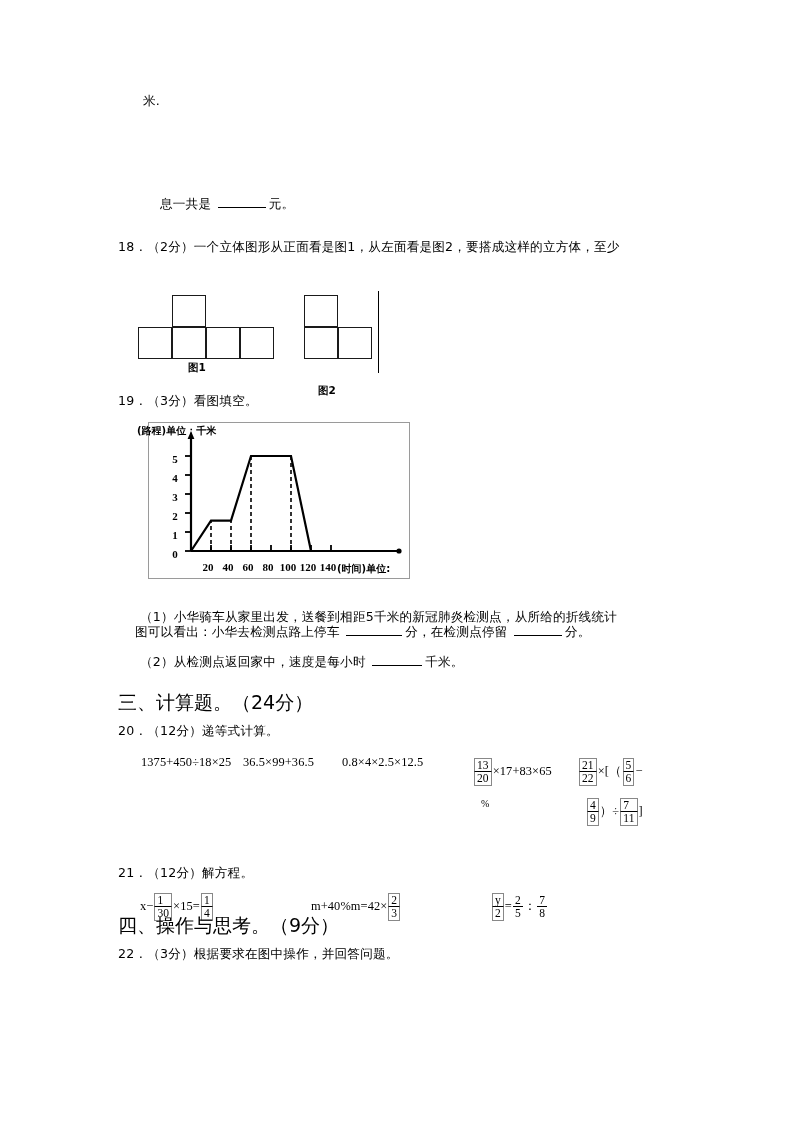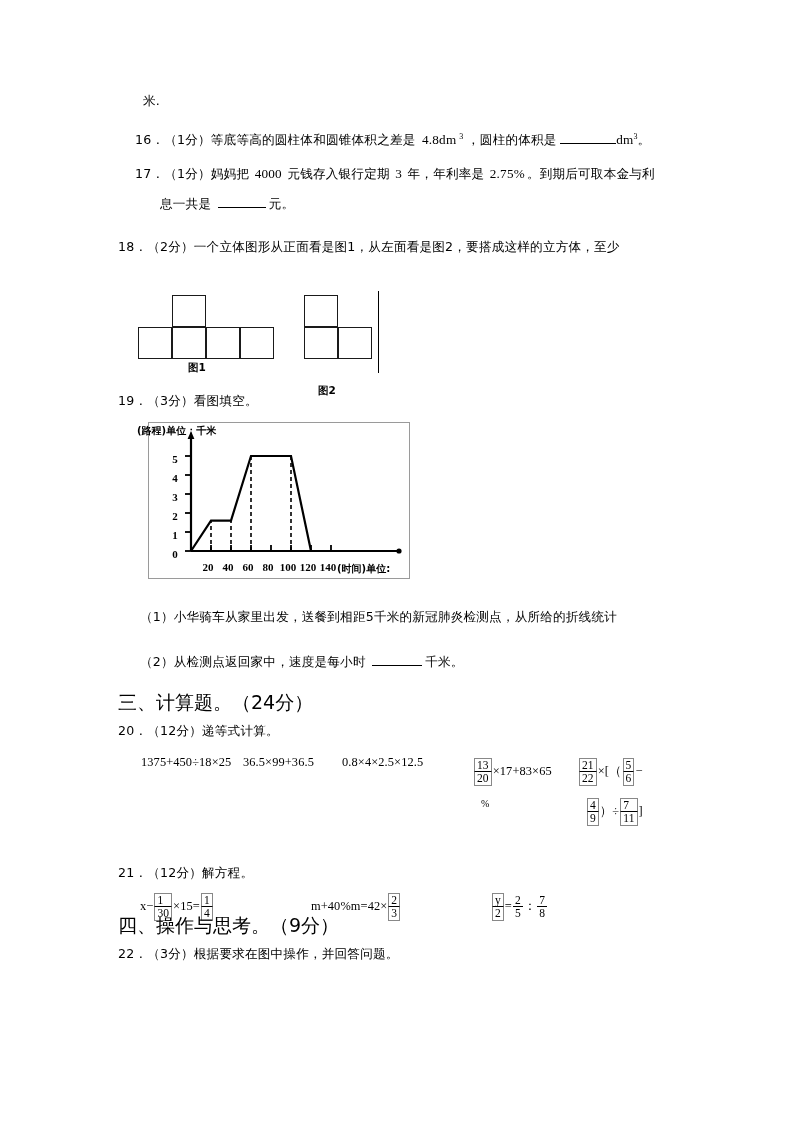--- a/index.html
+++ b/index.html
@@ -130,35 +130,21 @@
   .frac.boxed .de { border: 1px solid #888; border-top: none; }
   .frac.boxed .nu { border-left: 1px solid #888; border-right: 1px solid #888; border-top: 1px solid #888; }
 </style>
 </head>
 <body>
 
 <div class="page">
 
   <div class="qline cn" style="left:143px; top:92px;">米.</div>
 
-  <div class="qline" style="left:135px; top:128px;">
-    <span class="cn">16．（1分）等底等高的圆柱体和圆锥体积之差是</span>
-    <span class="num" style="margin:0 3px;">4.8dm</span><span class="sup">3</span>
-    <span class="cn">，圆柱的体积是</span>
-    <span class="blank-u" style="width:56px; height:13px;"></span><span class="num">dm</span><span class="sup">3</span><span class="cn">。</span>
-  </div>
-
-  <div class="qline" style="left:135px; top:165px;">
-    <span class="cn">17．（1分）妈妈把</span>
-    <span class="num" style="margin:0 2px;">4000</span>
-    <span class="cn">元钱存入银行定期</span>
-    <span class="num" style="margin:0 2px;">3</span>
-    <span class="cn">年，年利率是</span>
-    <span class="num" style="margin:0 2px;">2.75%</span><span class="cn">。到期后可取本金与利</span>
-  </div>
+
   <div class="qline" style="left:160px; top:194px;">
     <span class="cn">息一共是</span>
     <span class="blank-u" style="width:48px; height:13px; margin:0 3px;"></span><span class="cn">元。</span>
   </div>
 
   <div class="qline" style="left:118px; top:238px;">
     <span class="cn">18．（2分）一个立体图形从正面看是图1，从左面看是图2，要搭成这样的立方体，至少</span>
   </div>
 
   <div class="fig-wrap">
@@ -229,20 +215,25 @@
   <div class="tick-label" style="left:198px; top:561px; width:20px;">20</div>
   <div class="tick-label" style="left:218px; top:561px; width:20px;">40</div>
   <div class="tick-label" style="left:238px; top:561px; width:20px;">60</div>
   <div class="tick-label" style="left:258px; top:561px; width:20px;">80</div>
   <div class="tick-label" style="left:277px; top:561px; width:22px;">100</div>
   <div class="tick-label" style="left:297px; top:561px; width:22px;">120</div>
   <div class="tick-label" style="left:317px; top:561px; width:22px;">140</div>
 
   <div class="qline" style="left:140px; top:608px;text-align:right;">
     <span class="cn">（1）小华骑车从家里出发，送餐到相距5千米的新冠肺炎检测点，从所给的折线统计</span>
+  </div>
+  <div class="qline" style="left:135px; top:622px;">
+    <span class="cn">图可以看出：小华去检测点路上停车</span>
+    <span class="blank-u" style="width:56px; height:13px; margin:0 3px;"></span><span class="cn">分，在检测点停留</span>
+    <span class="blank-u" style="width:48px; height:13px; margin:0 3px;"></span><span class="cn">分。</span>
   </div>
   <div class="qline" style="left:140px; top:652px;">
     <span class="cn">（2）从检测点返回家中，速度是每小时</span>
     <span class="blank-u" style="width:50px; height:13px; margin:0 3px;"></span><span class="cn">千米。</span>
   </div>
 
   <div class="sect" style="left:118px; top:690px;">三、计算题。（24分）</div>
 
   <div class="qline" style="left:118px; top:722px;">
     <span class="cn">20．（12分）递等式计算。</span>

